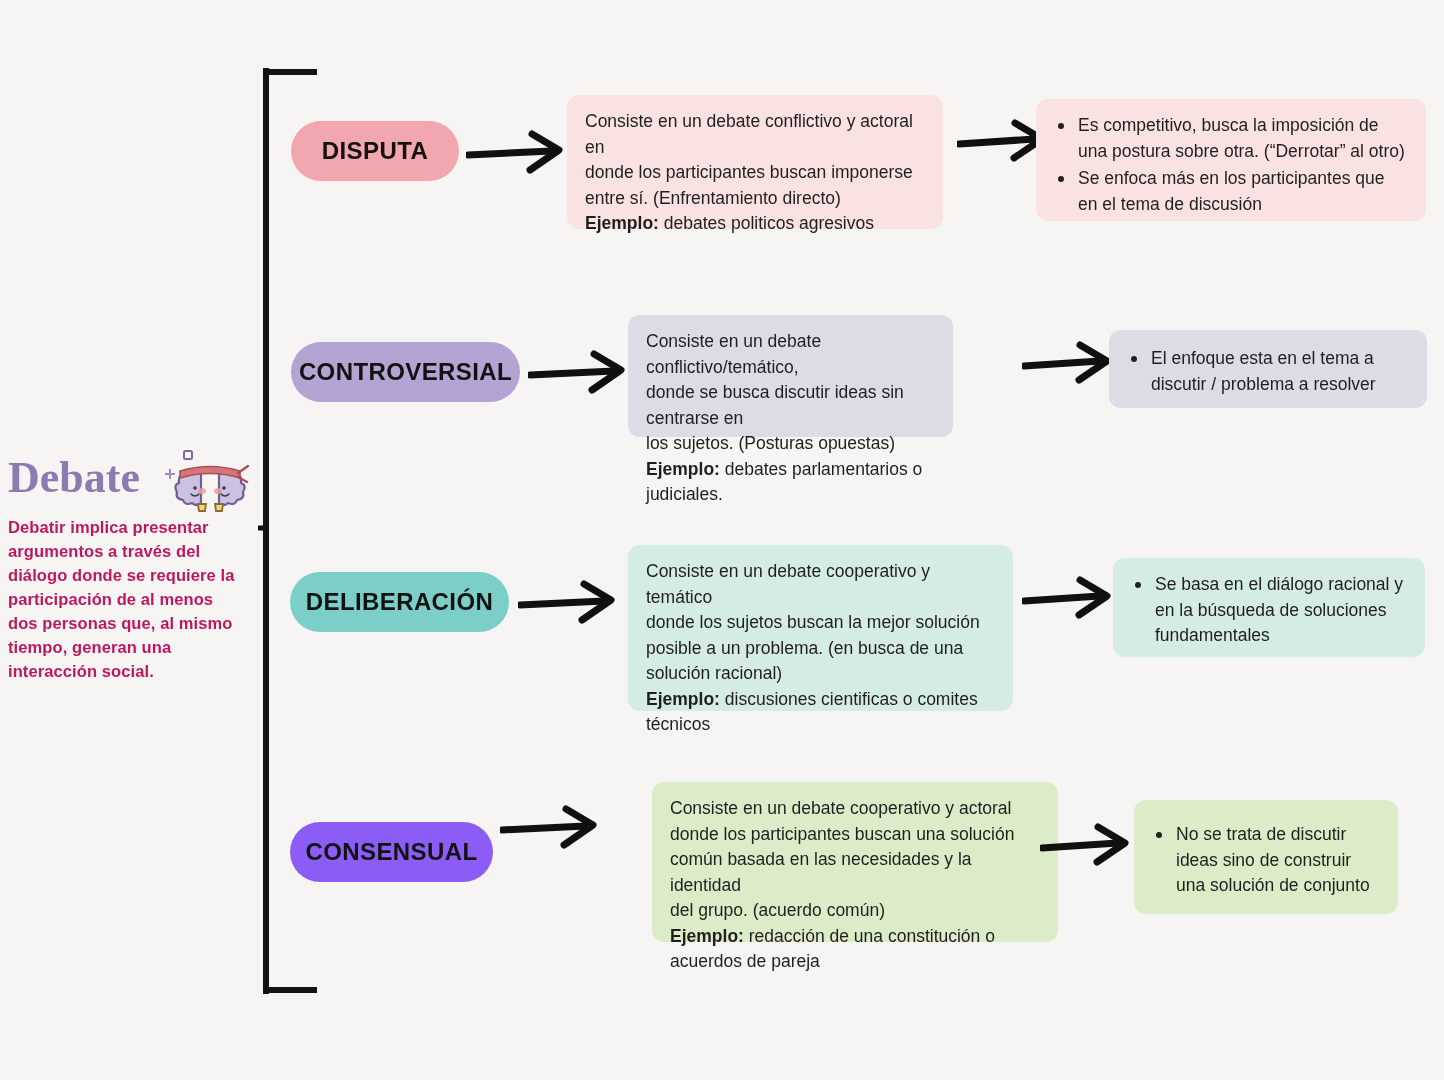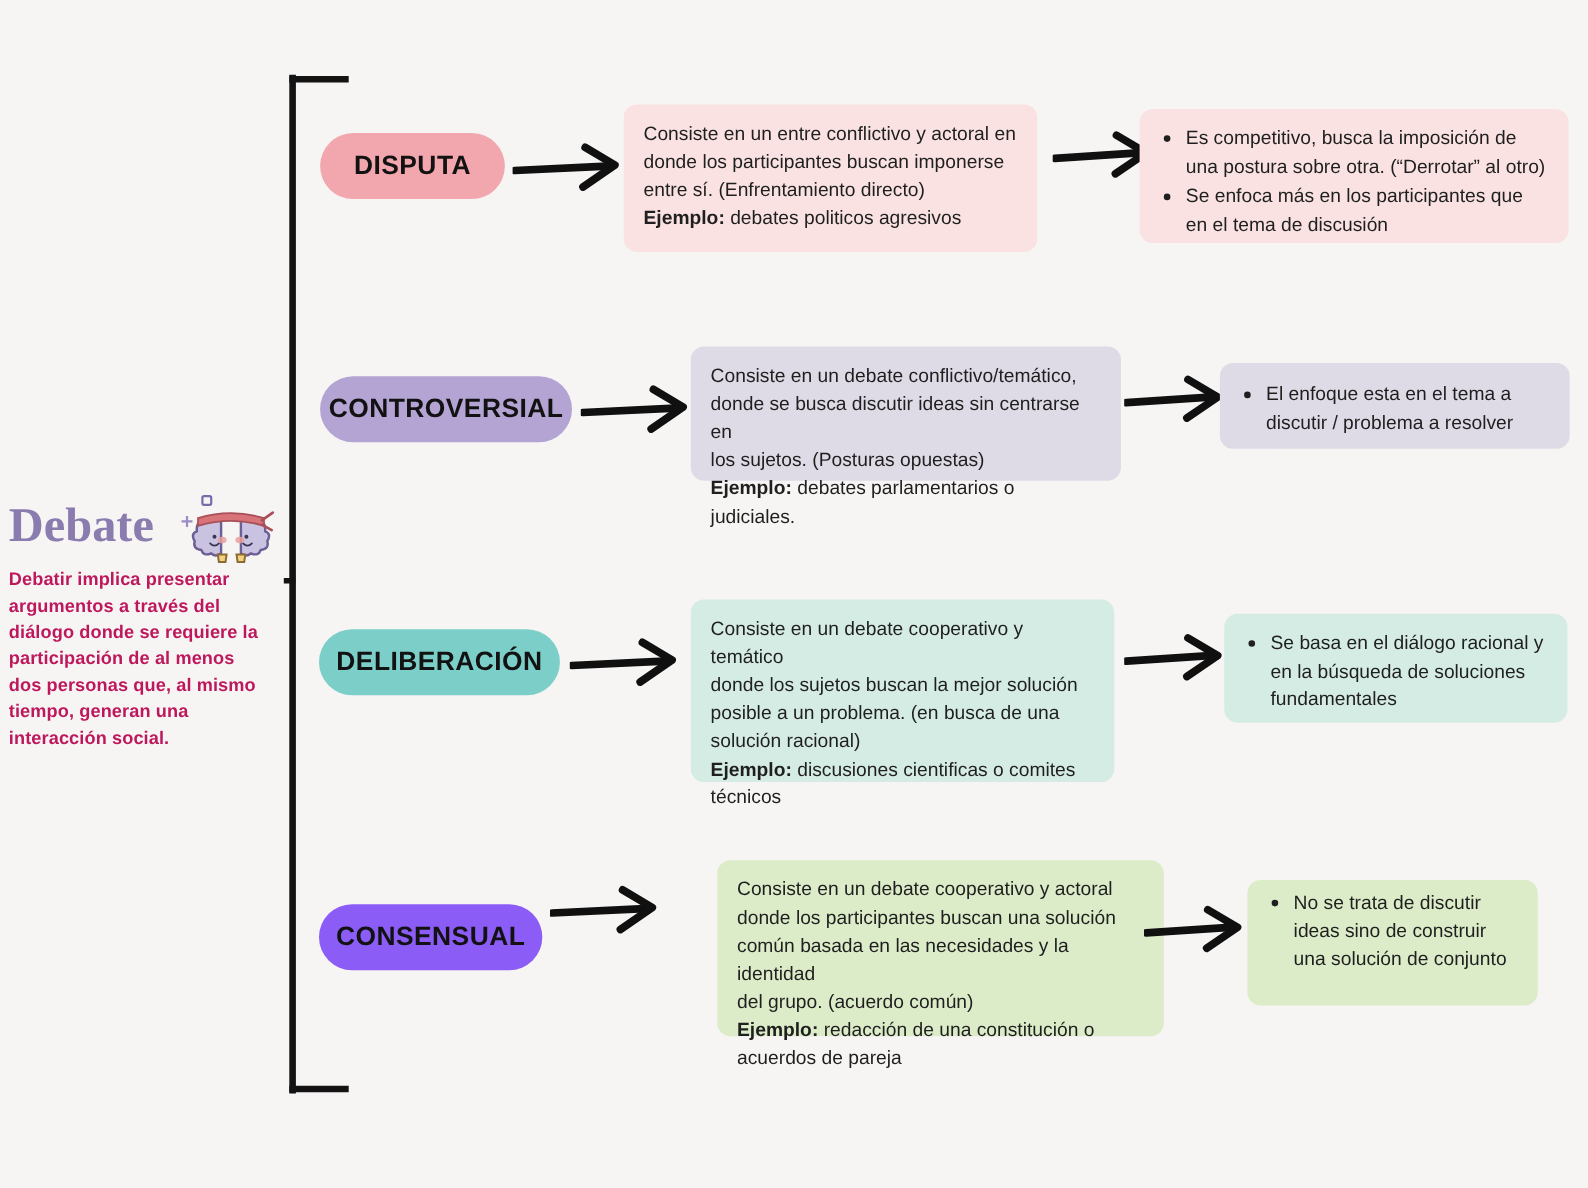--- a/index.html
+++ b/index.html
@@ -117,21 +117,21 @@
   <div class="pill" style="left:291px;top:121px;width:168px;height:60px;background:#f2a7ae;">
     <span>DISPUTA</span>
   </div>
   <div class="arrow" style="left:466px;top:128px;width:106px;height:48px;">
     <svg viewBox="0 0 106 48" width="106" height="48">
       <path d="M2 27 L86 23" stroke="#101010" stroke-width="7" fill="none" stroke-linecap="round"></path>
       <path d="M66 6 L93 22 L64 42" stroke="#101010" stroke-width="7" fill="none" stroke-linecap="round" stroke-linejoin="round"></path>
     </svg>
   </div>
   <div class="card" style="left:567px;top:95px;width:376px;height:134px;background:#fae2e2;">
-    <p class="lead">Consiste en un entre conflictivo y actoral en</p>
+    <p class="lead">Consiste en un debate conflictivo y actoral en</p>
     <p class="lead">donde los participantes buscan imponerse</p>
     <p class="lead">entre sí. (Enfrentamiento directo)</p>
     <p><b>Ejemplo:</b> <span>debates politicos agresivos</span></p>
   </div>
   <div class="arrow" style="left:957px;top:118px;width:96px;height:46px;">
     <svg viewBox="0 0 96 46" width="96" height="46">
       <path d="M2 26 L78 21" stroke="#101010" stroke-width="7" fill="none" stroke-linecap="round"></path>
       <path d="M58 5 L85 21 L57 40" stroke="#101010" stroke-width="7" fill="none" stroke-linecap="round" stroke-linejoin="round"></path>
     </svg>
   </div>
@@ -144,21 +144,21 @@
 
   <div class="pill" style="left:291px;top:342px;width:229px;height:60px;background:#b3a4d4;">
     <span>CONTROVERSIAL</span>
   </div>
   <div class="arrow" style="left:528px;top:348px;width:106px;height:48px;">
     <svg viewBox="0 0 106 48" width="106" height="48">
       <path d="M2 27 L86 23" stroke="#101010" stroke-width="7" fill="none" stroke-linecap="round"></path>
       <path d="M66 6 L93 22 L64 42" stroke="#101010" stroke-width="7" fill="none" stroke-linecap="round" stroke-linejoin="round"></path>
     </svg>
   </div>
-  <div class="card" style="left:628px;top:315px;width:391px;height:122px;background:#dedbe6;">
+  <div class="card" style="left:628px;top:315px;width:325px;height:122px;background:#dedbe6;">
     <p class="lead">Consiste en un debate conflictivo/temático,</p>
     <p class="lead">donde se busca discutir ideas sin centrarse en</p>
     <p class="lead">los sujetos. (Posturas opuestas)</p>
     <p><b>Ejemplo:</b> <span>debates parlamentarios o judiciales.</span></p>
   </div>
   <div class="arrow" style="left:1022px;top:340px;width:96px;height:46px;">
     <svg viewBox="0 0 96 46" width="96" height="46">
       <path d="M2 26 L78 21" stroke="#101010" stroke-width="7" fill="none" stroke-linecap="round"></path>
       <path d="M58 5 L85 21 L57 40" stroke="#101010" stroke-width="7" fill="none" stroke-linecap="round" stroke-linejoin="round"></path>
     </svg>
@@ -212,19 +212,19 @@
     <p class="lead">común basada en las necesidades y la identidad</p>
     <p class="lead">del grupo. (acuerdo común)</p>
     <p><b>Ejemplo:</b> <span>redacción de una constitución o acuerdos de pareja</span></p>
   </div>
   <div class="arrow" style="left:1040px;top:822px;width:96px;height:46px;">
     <svg viewBox="0 0 96 46" width="96" height="46">
       <path d="M2 26 L78 21" stroke="#101010" stroke-width="7" fill="none" stroke-linecap="round"></path>
       <path d="M58 5 L85 21 L57 40" stroke="#101010" stroke-width="7" fill="none" stroke-linecap="round" stroke-linejoin="round"></path>
     </svg>
   </div>
-  <div class="card" style="left:1134px;top:800px;width:264px;height:114px;background:#dcecc8;padding-top:8px;">
+  <div class="card" style="left:1134px;top:800px;width:264px;height:114px;background:#dcecc8;padding-top:22px;">
     <ul class="bullets">
       <li>No se trata de discutir ideas sino de construir una solución de conjunto</li>
     </ul>
   </div>
 
 </div>
 
 </body></html>

